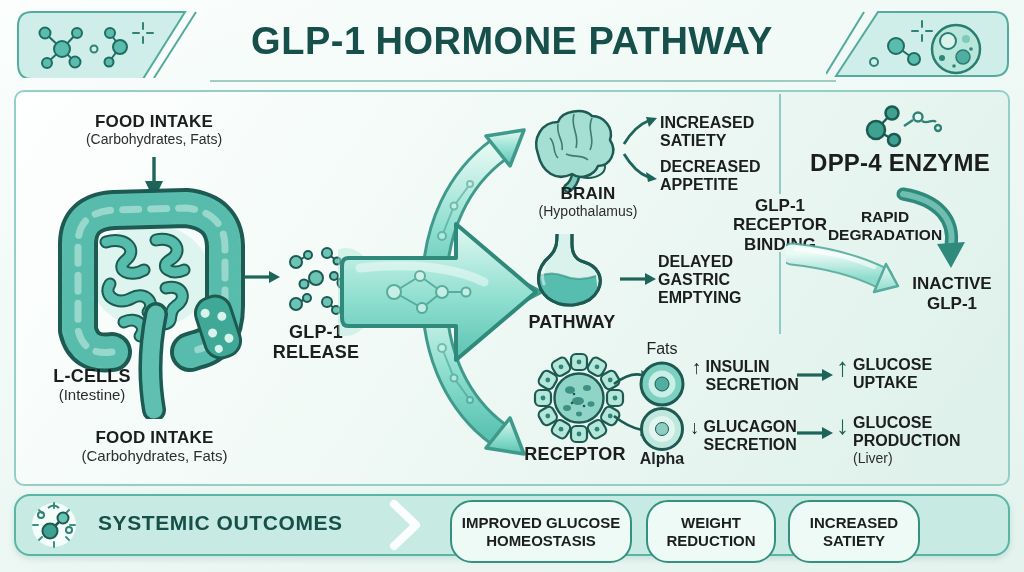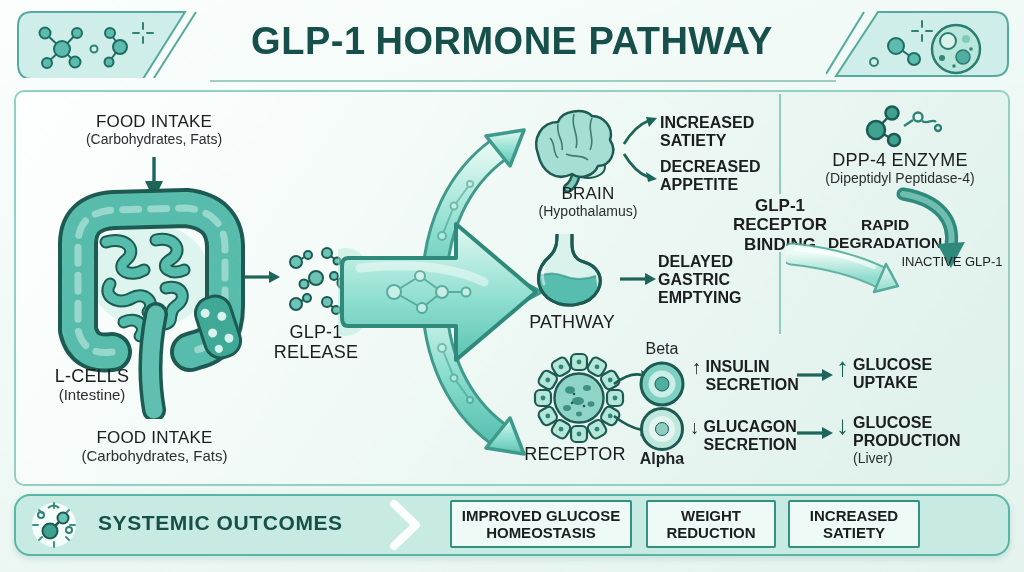--- a/index.html
+++ b/index.html
@@ -4,21 +4,21 @@
 <style>
   * { box-sizing: border-box; margin: 0; padding: 0; }
   html,body { background:#dfeeea; }
   #page {
     position: relative; width: 1024px; height: 572px; overflow: hidden;
     font-family: "Liberation Sans", sans-serif;
     background: linear-gradient(160deg,#fbfefd 0%, #f1faf7 35%, #e4f3ee 100%);
     color:#1f2124;
   }
   .abs { position:absolute; }
-  .lbl-title { font-weight:400; font-size:17px; line-height:1.12; color:#1b1d1e; letter-spacing:.2px; }
+  .lbl-title { font-weight:700; font-size:17px; line-height:1.12; color:#1b1d1e; letter-spacing:.2px; }
   .lbl-sub   { font-weight:400; font-size:14px; line-height:1.15; color:#2b2d2e; }
   .center { text-align:center; }
   .left { text-align:left; }
   .out-lbl { font-weight:800; font-size:16px; line-height:1.13; color:#1b1d1e; }
   .flexrow { display:flex; align-items:flex-start; gap:4px; }
   .uarrow  { font-weight:700; font-size:19px; line-height:1; color:#1f2124; }
   .uarrow-big { font-weight:700; font-size:26px; line-height:.9; color:#1b6257; }
   #main-title { position:absolute; left:0; top:20px; width:1024px; text-align:center;
     font-size:38px; color:#17504a; letter-spacing:.5px; }
   #main-title .strong { font-weight:700; }
@@ -27,22 +27,22 @@
     background:#3a9486; opacity:.45; }
   #panel { position:absolute; left:14px; top:90px; width:996px; height:396px;
     border:2px solid #93d0c3; border-radius:10px;
     background: linear-gradient(125deg,#feffff 0%, #f0f9f5 45%, #ddf0ea 100%); }
   .divider { position:absolute; left:779px; width:2px; background:#8fcdc0; }
   #footer-bar { position:absolute; left:14px; top:494px; width:996px; height:62px;
     background:#c7ebe2; border:2px solid #58b6a5; border-radius:16px;
     box-shadow: 0 3px 6px rgba(60,130,118,.18); }
   #footer-title { position:absolute; left:98px; top:511px; font-size:21px; font-weight:800;
     color:#174f49; letter-spacing:.6px; }
-  .outcome-box { position:absolute; top:500px; height:48px; background:#edfaf6;
-    border:2px solid #35907f; border-radius:2px; display:flex; align-items:center;
+  .outcome-box { position:absolute; top:500px; height:63px; background:#edfaf6;
+    border:2px solid #35907f; border-radius:22px; display:flex; align-items:center;
     justify-content:center; text-align:center; font-weight:800; font-size:15px;
     line-height:1.14; color:#1b1d1e; padding:2px 0; }
   svg { display:block; }
 </style>
 </head>
 <body>
 
 <div id="page">
 
   <svg class="abs" style="left:12px;top:8px" width="186" height="70" viewBox="0 0 186 70">
@@ -343,21 +343,21 @@
   </svg>
   <div class="abs center" style="left:515px;top:444px;width:120px">
     <div class="lbl-title" style="font-size:18px">RECEPTOR</div>
   </div>
   <svg class="abs" style="left:612px;top:362px" width="40" height="78" viewBox="0 0 40 78">
     <path d="M2,22 C14,13 22,11 30,13" fill="none" stroke="#1c5a52" stroke-width="2.6"></path>
     <polygon points="29,8 31,19 38,14" fill="#1c5a52"></polygon>
     <path d="M2,54 C12,62 20,66 30,68" fill="none" stroke="#1c5a52" stroke-width="2.6"></path>
     <polygon points="28,74 32,62 39,70" fill="#1c5a52"></polygon>
   </svg>
-  <div class="abs center" style="left:636px;top:340px;width:52px;font-size:16px;font-weight:500">Beta</div>
+  <div class="abs center" style="left:636px;top:340px;width:52px;font-size:16px;font-weight:500">Fats</div>
   <svg class="abs" style="left:638px;top:360px" width="48" height="48" viewBox="0 0 48 48">
     <circle cx="24" cy="24" r="21" fill="#7ed0c0" stroke="#1c5a52" stroke-width="3"></circle>
     <circle cx="24" cy="24" r="13.5" fill="#c9efe7"></circle>
     <circle cx="24" cy="24" r="7" fill="#4fae9f" stroke="#1c5a52" stroke-width="1"></circle>
   </svg>
   <svg class="abs" style="left:638px;top:406px" width="48" height="46" viewBox="0 0 48 46">
     <circle cx="24" cy="23" r="20.5" fill="#bfe7dd" stroke="#1c5a52" stroke-width="3"></circle>
     <circle cx="24" cy="23" r="13" fill="#e2f5ef"></circle>
     <circle cx="24" cy="23" r="6.5" fill="#8fccc2" stroke="#1c5a52" stroke-width="1"></circle>
   </svg>
@@ -404,45 +404,44 @@
       <circle cx="36" cy="42" r="6" fill="#3fa291"></circle>
     </g>
     <g fill="none" stroke="#2f8376" stroke-width="2.4">
       <path d="M46,28 L55,22"></path>
         <circle cx="60" cy="19" r="4.5"></circle>
       <path d="M64,23 C70,27 74,20 78,24"></path>
         <circle cx="80" cy="30" r="3"></circle>
     </g>
   </svg>
   <div class="abs center" style="left:810px;top:150px;width:180px">
-    <div class="lbl-title" style="font-size:18px">DPP-4 ENZYME</div>
-    <div class="lbl-sub">(Dipeptidyl Peptidase-4)</div>
-  </div>
-  <div class="abs center" style="left:822px;top:216px;width:126px;font-weight:800;font-size:15.5px;line-height:1.16;color:#1b1d1e">RAPID DEGRADATION</div>
+    <div class="lbl-title" style="font-size:24px">DPP-4 ENZYME</div>
+  </div>
+  <div class="abs center" style="left:822px;top:208px;width:126px;font-weight:800;font-size:15.5px;line-height:1.16;color:#1b1d1e">RAPID DEGRADATION</div>
 
   <svg class="abs" style="left:893px;top:186px" width="80" height="86" viewBox="0 0 80 86">
     <path d="M10,8 C46,14 62,34 58,60" fill="none" stroke="#2f8a7c" stroke-width="13" stroke-linecap="round"></path>
     <path d="M10,8 C46,14 62,34 58,60" fill="none" stroke="#7fcabb" stroke-width="6" stroke-linecap="round" opacity=".8"></path>
     <polygon points="44,58 72,56 58,82" fill="#2f8a7c"></polygon>
   </svg>
 
   <svg class="abs" style="left:786px;top:238px" width="128" height="64" viewBox="0 0 128 64">
     <defs>
       <linearGradient id="g2" x1="0" y1="0" x2="0" y2="1">
         <stop offset="0" stop-color="#eafaf5"></stop>
           <stop offset="1" stop-color="#8fdccd"></stop>
       </linearGradient>
     </defs>
     <path d="M6,16 C44,20 72,28 96,40" fill="none" stroke="#56ab9c" stroke-width="23" stroke-linecap="round" opacity=".9"></path>
     <path d="M6,16 C44,20 72,28 96,40" fill="none" stroke="url(#g2)" stroke-width="19" stroke-linecap="round"></path>
     <polygon points="88,54 100,26 112,48" fill="url(#g2)" stroke="#56ab9c" stroke-width="2.5" stroke-linejoin="round"></polygon>
     <path d="M10,11 C44,14 68,20 88,29" fill="none" stroke="#ffffff" stroke-width="4.5" stroke-linecap="round" opacity=".55"></path>
   </svg>
 
-  <div class="abs center" style="left:898px;top:254px;width:108px;font-weight:400;font-size:13px;line-height:1.16;color:#1b1d1e">INACTIVE GLP-1</div>
+  <div class="abs center" style="left:898px;top:274px;width:108px;font-weight:700;font-size:17px;line-height:1.16;color:#1b1d1e">INACTIVE GLP-1</div>
 
   <div id="footer-bar"></div>
 
   <svg class="abs" style="left:28px;top:500px" width="58" height="50" viewBox="0 0 58 50">
     <circle cx="26" cy="25" r="22" fill="#f4fdfa"></circle>
     <g stroke="#3a9486" stroke-width="2" stroke-linecap="round">
       <line x1="26" y1="3" x2="26" y2="8"></line>
         <line x1="26" y1="42" x2="26" y2="47"></line>
       <line x1="5" y1="25" x2="10" y2="25"></line>
         <line x1="42" y1="25" x2="47" y2="25"></line>

